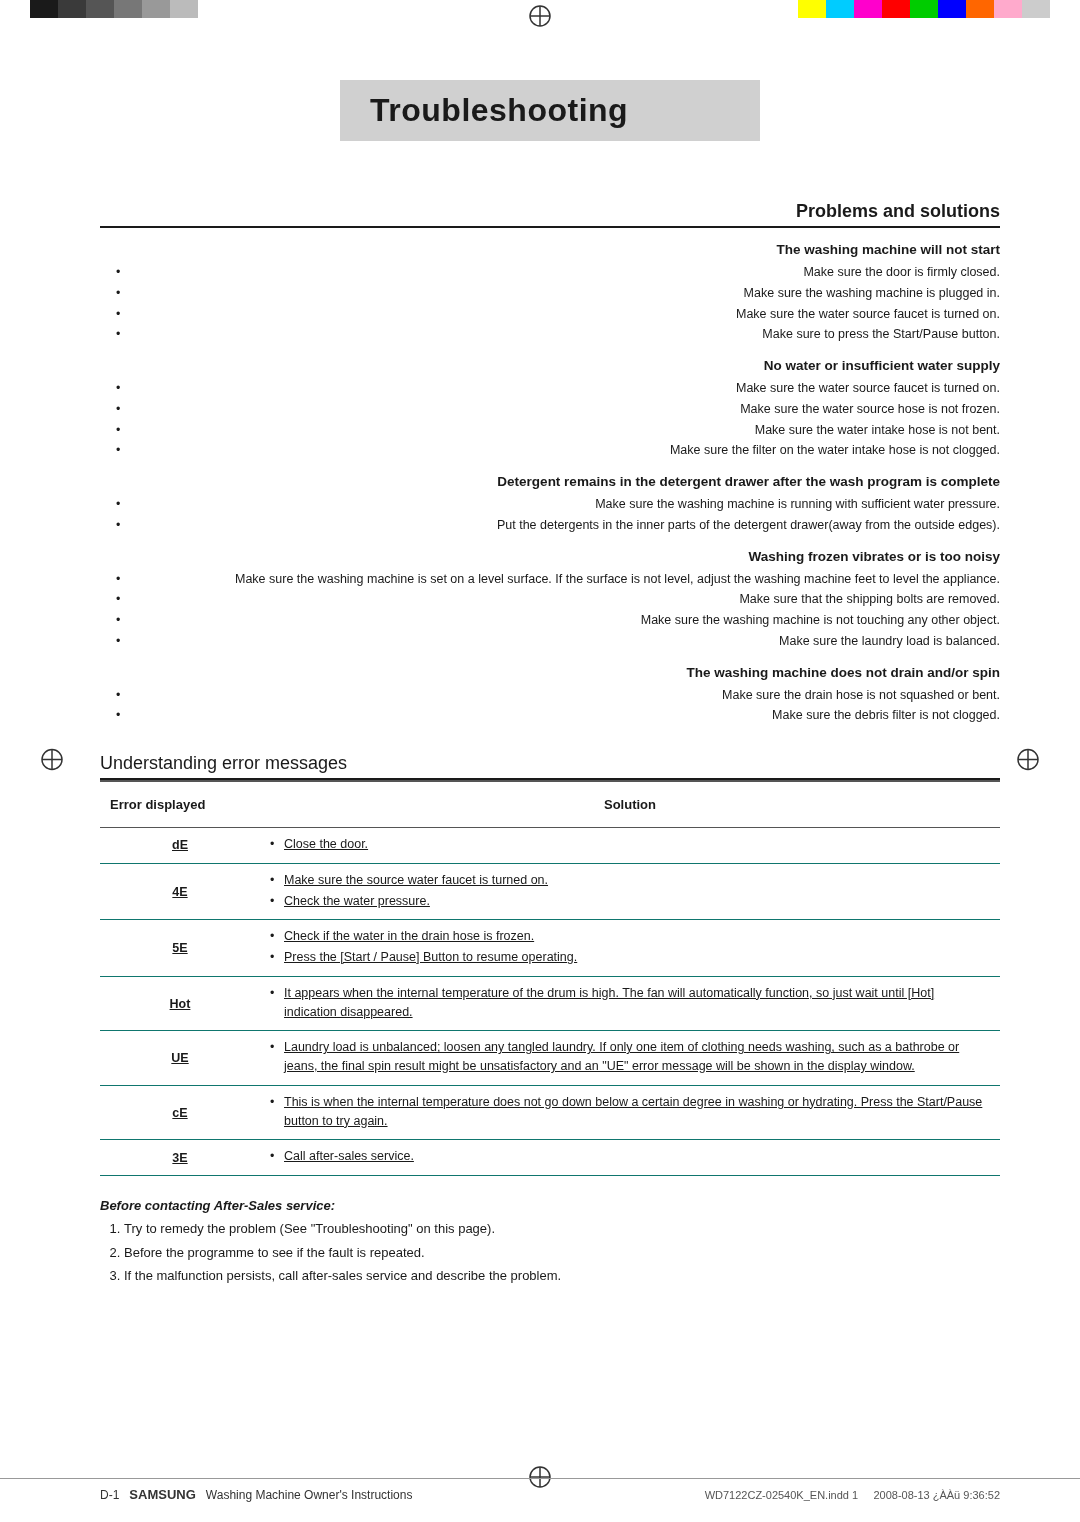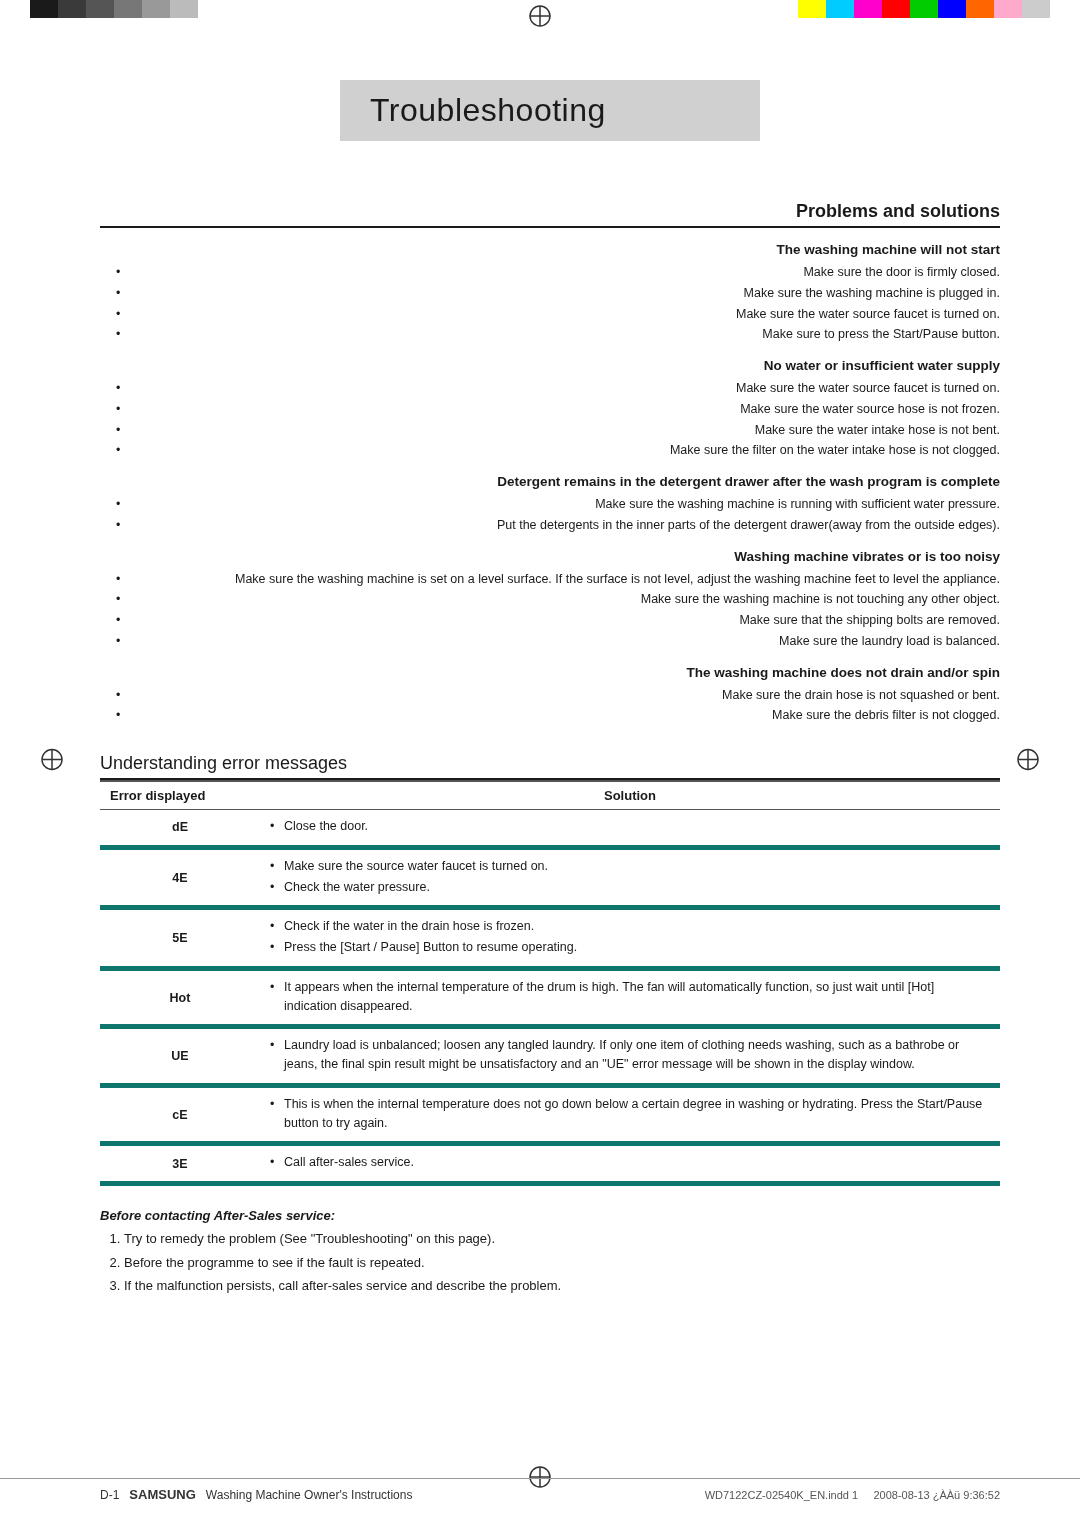--- a/index.html
+++ b/index.html
@@ -49,21 +49,21 @@
     .title-section {
       background: #d0d0d0;
       padding: 12px 30px;
       margin-bottom: 30px;
       display: inline-block;
       min-width: 420px;
     }
 
     h1.page-title {
       font-size: 32px;
-      font-weight: normal;
+      font-weight: bold;
       color: #1a1a1a;
       letter-spacing: 0.5px;
     }
 
     
     h2.section-heading {
       font-size: 18px;
       font-weight: bold;
       color: #1a1a1a;
       margin-bottom: 12px;
@@ -117,40 +117,41 @@
     table.error-table {
       width: 100%;
       border-collapse: collapse;
       margin-top: 0;
       font-size: 12.5px;
     }
 
     table.error-table thead tr th {
       border-top: 2px solid #555;
       border-bottom: 1px solid #555;
-      padding: 6px 10px;
+      padding: 15px 10px;
       text-align: left;
       font-weight: bold;
       font-size: 13px;
       margin-top: 12px;
     }
 
     table.error-table thead tr th.col-error {
       width: 160px;
       text-align: left;
     }
 
     table.error-table thead tr th.col-solution {
       text-align: center;
     }
 
     table.error-table tbody tr td {
-      border-bottom: 5px solid #0f766e;
+      border-bottom: 1px solid #0f766e;
       padding: 7px 10px;
       vertical-align: top;
+      text-decoration: underline;
     }
 
     table.error-table tbody tr td.error-code {
       font-weight: bold;
       text-align: center;
       vertical-align: middle;
     }
 
     table.error-table tbody tr td.solution-cell ul {
       list-style: none;
@@ -336,25 +337,25 @@
       <li>Make sure the water intake hose is not bent.</li>
       <li>Make sure the filter on the water intake hose is not clogged.</li>
     </ul>
 
     <h3 class="problem-heading">Detergent remains in the detergent drawer after the wash program is complete</h3>
     <ul class="bullet-list">
       <li>Make sure the washing machine is running with sufficient water pressure.</li>
       <li>Put the detergents in the inner parts of the detergent drawer(away from the outside edges).</li>
     </ul>
 
-    <h3 class="problem-heading">Washing machine vibrates or is too noisy</h3>
+    <h3 class="problem-heading">Washing frozen vibrates or is too noisy</h3>
     <ul class="bullet-list">
       <li>Make sure the washing machine is set on a level surface. If the surface is not level, adjust the washing machine feet to level the appliance.</li>
+      <li>Make sure that the shipping bolts are removed.</li>
       <li>Make sure the washing machine is not touching any other object.</li>
-      <li>Make sure that the shipping bolts are removed.</li>
       <li>Make sure the laundry load is balanced.</li>
     </ul>
 
     <h3 class="problem-heading">The washing machine does not drain and/or spin</h3>
     <ul class="bullet-list">
       <li>Make sure the drain hose is not squashed or bent.</li>
       <li>Make sure the debris filter is not clogged.</li>
     </ul>
   </div>
 

